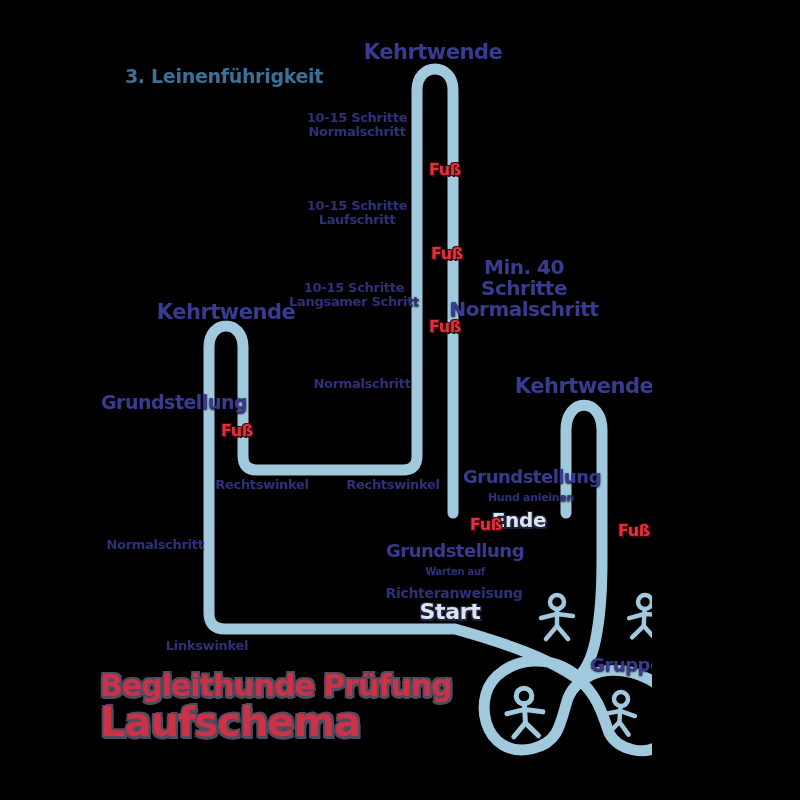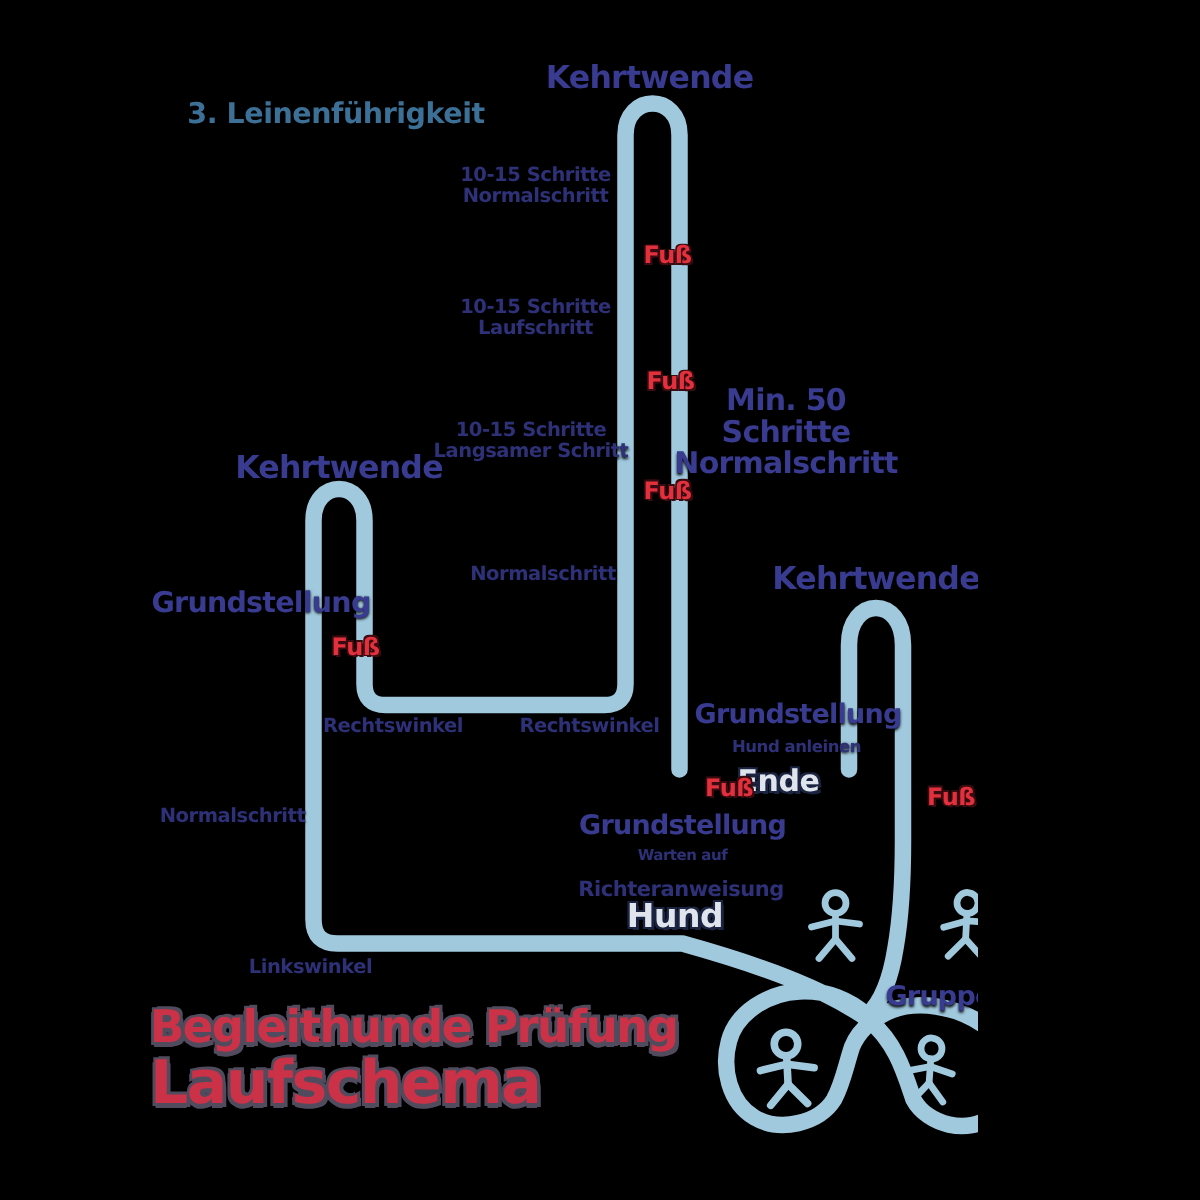--- a/index.html
+++ b/index.html
@@ -108,21 +108,21 @@
   <div class="label indigo" style="left:357px;top:125px;font-size:13px">10-15 Schritte
 Normalschritt</div>
   <div class="label red" style="left:413px;top:170px;font-size:16px">Fuß</div>
   <div class="label indigo" style="left:357px;top:213px;font-size:13px">10-15 Schritte
 Laufschritt</div>
   <div class="label red" style="left:415px;top:254px;font-size:16px">Fuß</div>
   <div class="label indigo" style="left:354px;top:295px;font-size:13px">10-15 Schritte
 Langsamer Schritt</div>
   <div class="label red" style="left:413px;top:327px;font-size:16px">Fuß</div>
 
-  <div class="label indigo-b" style="left:524px;top:288px;font-size:20px;line-height:21px">Min. 50
+  <div class="label indigo-b" style="left:524px;top:288px;font-size:20px;line-height:21px">Min. 40
 Schritte
 Normalschritt</div>
 
   <div class="label indigo-b" style="left:226px;top:312px;font-size:21px">Kehrtwende</div>
   <div class="label indigo" style="left:362px;top:384px;font-size:13px">Normalschritt</div>
   <div class="label indigo-b" style="left:584px;top:386px;font-size:21px">Kehrtwende</div>
 
   <div class="label indigo-b" style="left:174px;top:402px;font-size:19px">Grundstellung</div>
   <div class="label red" style="left:205px;top:431px;font-size:16px">Fuß</div>
 
@@ -132,21 +132,21 @@
   <div class="label indigo-b" style="left:532px;top:477px;font-size:18px">Grundstellung</div>
   <div class="label indigo" style="left:531px;top:498px;font-size:11px">Hund anleinen</div>
   <div class="label white" style="left:519px;top:521px;font-size:20px">Ende</div>
   <div class="label red" style="left:454px;top:525px;font-size:16px">Fuß</div>
   <div class="label red" style="left:602px;top:531px;font-size:16px">Fuß</div>
 
   <div class="label indigo-b" style="left:455px;top:551px;font-size:18px">Grundstellung</div>
   <div class="label indigo" style="left:155px;top:545px;font-size:13px">Normalschritt</div>
   <div class="label indigo" style="left:455px;top:572px;font-size:10px">Warten auf</div>
   <div class="label indigo" style="left:454px;top:594px;font-size:14px">Richteranweisung</div>
-  <div class="label white" style="left:450px;top:612px;font-size:22px">Hund</div>
+  <div class="label white" style="left:450px;top:612px;font-size:22px">Start</div>
 
   <div class="label indigo" style="left:207px;top:646px;font-size:13px">Linkswinkel</div>
   <div class="label indigo-b" style="left:626px;top:665px;font-size:18px">Gruppe</div>
 
   <div class="label title-red" style="left:100px;top:686px;font-size:30px">Begleithunde Prüfung</div>
   <div class="label title-red" style="left:100px;top:723px;font-size:40px">Laufschema</div>
 
 </div>
 
 </body></html>

